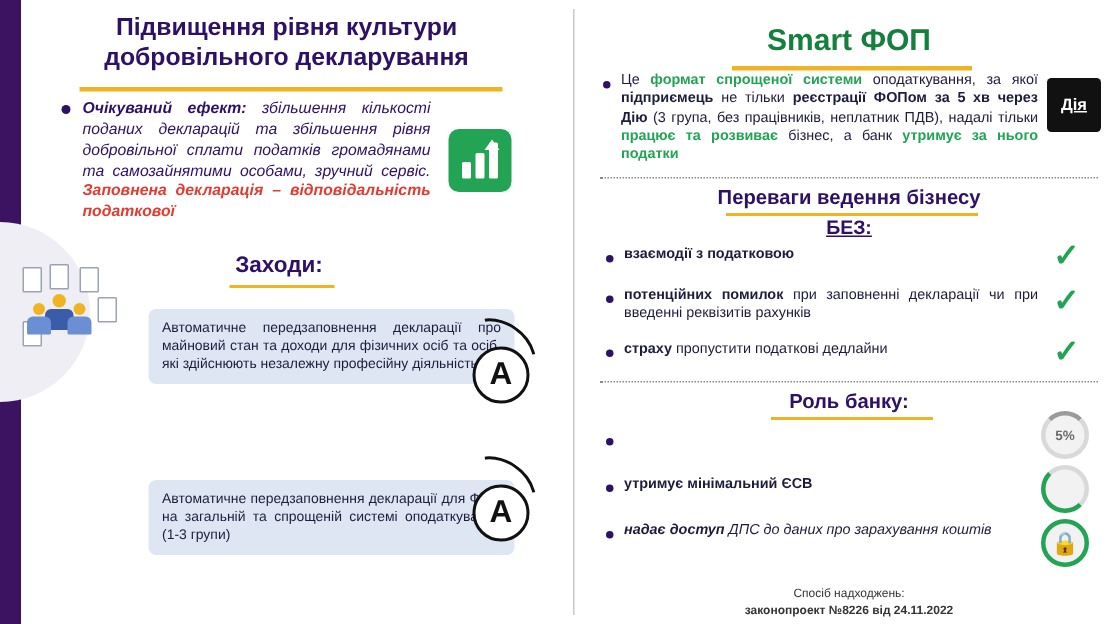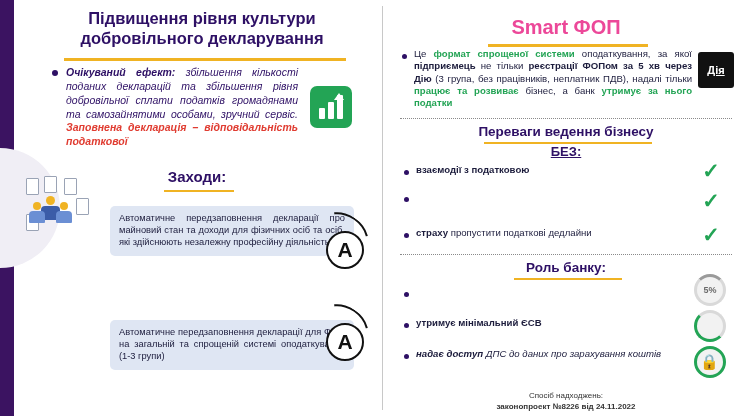--- a/index.html
+++ b/index.html
@@ -19,21 +19,21 @@
   .left-bar {
     position: absolute; left:0; top:0; width:14px; height:416px;
     background:#3b1361;
   }
   .left-circle {
     position:absolute; left:-60px; top:148px; width:120px; height:120px;
     background:#f0eef5; border-radius:50%;
   }
   
   .left-col {
-    position:absolute; left:14px; top:0; width:366px; height:324px;
+    position:absolute; left:3px; top:0; width:366px; height:324px;
   }
   .left-title {
     position:absolute; left:18px; top:8px; width:340px;
     text-align:center;
     color:#2e1065;
     font-weight:bold;
     font-size:16.5px;
     line-height:1.22;
   }
   .title-underline {
@@ -109,21 +109,21 @@
 
   
   .v-divider {
     position:absolute; left:382px; top:6px; width:1px; height:404px;
     background:#c8c8c8;
   }
   
   .right-col { position:absolute; left:392px; top:0; width:348px; height:416px; }
   .smart-title {
     position:absolute; left:0; top:16px; width:348px; text-align:center;
-    color:#ec4899; font-weight:bold; font-size:20px;
+    color:#15803d; font-weight:bold; font-size:20px;
   }
   .smart-underline {
     position:absolute; left:96px; top:44px; width:160px; height:3px; background:#f0b323;
   }
   .r-bullet-dot {
     position:absolute; width:5px; height:5px; background:#2e1065; border-radius:50%;
   }
   .r-text {
     position:absolute; font-size:9.6px; line-height:1.28; color:#1c1c3c; text-align:justify;
   }
@@ -243,20 +243,23 @@
     <div class="sec-underline" style="left:92px; top:142px; width:168px;"></div>
     <div class="bez" style="top:144px;">БЕЗ:</div>
 
     <div class="r-bullet-dot" style="left:12px; top:170px;"></div>
     <div class="r-text" style="left:24px; top:164px; width:276px;">
       <span class="bd">взаємодії з податковою</span><span></span>
     </div>
     <div class="check" style="left:308px; top:160px;">✓</div>
 
     <div class="r-bullet-dot" style="left:12px; top:197px;"></div>
+    <div class="r-text" style="left:24px; top:191px; width:276px;">
+      <span class="bd">потенційних помилок</span><span> при заповненні декларації чи при введенні реквізитів рахунків</span>
+    </div>
     <div class="check" style="left:308px; top:190px;">✓</div>
 
     <div class="r-bullet-dot" style="left:12px; top:233px;"></div>
     <div class="r-text" style="left:24px; top:227px; width:276px;">
       <span class="bd">страху</span><span> пропустити податкові дедлайни</span>
     </div>
     <div class="check" style="left:308px; top:224px;">✓</div>
 
     <div class="dotted" style="top:254px;"></div>
 

